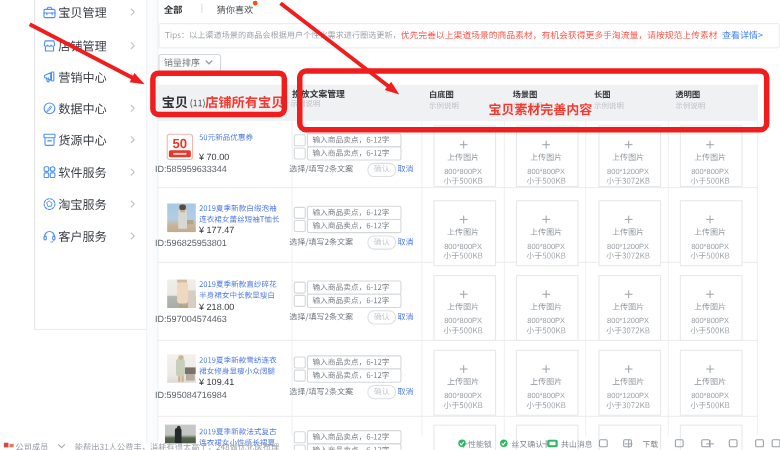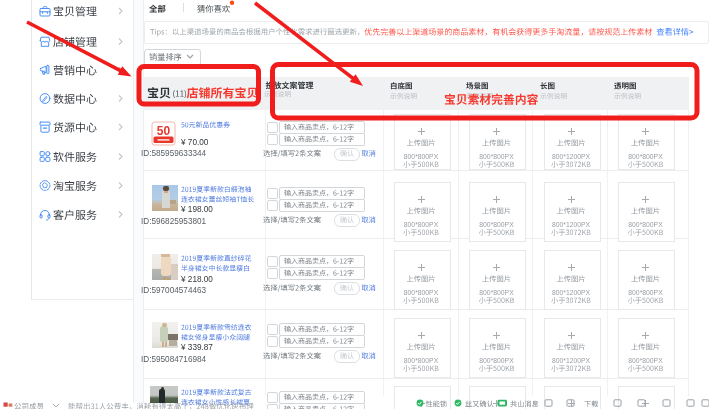--- a/index.html
+++ b/index.html
@@ -58,21 +58,21 @@
 <div class="plus v" style="left:496.0px;top:127.5px"></div>
 <div class="lim" style="left:469.0px;top:152.5px;width:55px">800*800PX</div>
 <div class="cell" style="left:543.5px;top:114px;height:54px"></div>
 <div class="plus" style="left:567.5px;top:130.5px"></div>
 <div class="plus v" style="left:570.5px;top:127.5px"></div>
 <div class="lim" style="left:543.5px;top:152.5px;width:55px">800*1200PX</div>
 <div class="cell" style="left:618.0px;top:114px;height:54px"></div>
 <div class="plus" style="left:642.0px;top:130.5px"></div>
 <div class="plus v" style="left:645.0px;top:127.5px"></div>
 <div class="lim" style="left:618.0px;top:152.5px;width:55px">800*800PX</div>
-<div class="price" style="left:181px;top:205.0px">¥ 198.00</div>
+<div class="price" style="left:181px;top:205.0px">¥ 177.47</div>
 <div class="pid" style="left:141px;top:216.5px">ID:596825953801</div>
 <div class="cb" style="left:267px;top:188.0px"></div>
 <div class="inp" style="left:279px;top:187.0px"></div>
 <div class="cb" style="left:267px;top:200.0px"></div>
 <div class="inp" style="left:279px;top:199.0px"></div>
 <div class="pill" style="left:334px;top:214.0px"></div>
 <div class="cell" style="left:393.5px;top:182px;height:58px"></div>
 <div class="plus" style="left:417.5px;top:198.5px"></div>
 <div class="plus v" style="left:420.5px;top:195.5px"></div>
 <div class="lim" style="left:393.5px;top:220.5px;width:55px">800*800PX</div>
@@ -104,21 +104,21 @@
 <div class="plus v" style="left:496.0px;top:263.5px"></div>
 <div class="lim" style="left:469.0px;top:288.5px;width:55px">800*800PX</div>
 <div class="cell" style="left:543.5px;top:250px;height:58px"></div>
 <div class="plus" style="left:567.5px;top:266.5px"></div>
 <div class="plus v" style="left:570.5px;top:263.5px"></div>
 <div class="lim" style="left:543.5px;top:288.5px;width:55px">800*1200PX</div>
 <div class="cell" style="left:618.0px;top:250px;height:58px"></div>
 <div class="plus" style="left:642.0px;top:266.5px"></div>
 <div class="plus v" style="left:645.0px;top:263.5px"></div>
 <div class="lim" style="left:618.0px;top:288.5px;width:55px">800*800PX</div>
-<div class="price" style="left:181px;top:342.5px">¥ 339.87</div>
+<div class="price" style="left:181px;top:342.5px">¥ 109.41</div>
 <div class="pid" style="left:141px;top:354.5px">ID:595084716984</div>
 <div class="cb" style="left:267px;top:324.0px"></div>
 <div class="inp" style="left:279px;top:323.0px"></div>
 <div class="cb" style="left:267px;top:336.0px"></div>
 <div class="inp" style="left:279px;top:335.0px"></div>
 <div class="pill" style="left:334px;top:350.0px"></div>
 <div class="cell" style="left:393.5px;top:318px;height:58px"></div>
 <div class="plus" style="left:417.5px;top:334.5px"></div>
 <div class="plus v" style="left:420.5px;top:331.5px"></div>
 <div class="lim" style="left:393.5px;top:356.5px;width:55px">800*800PX</div>

